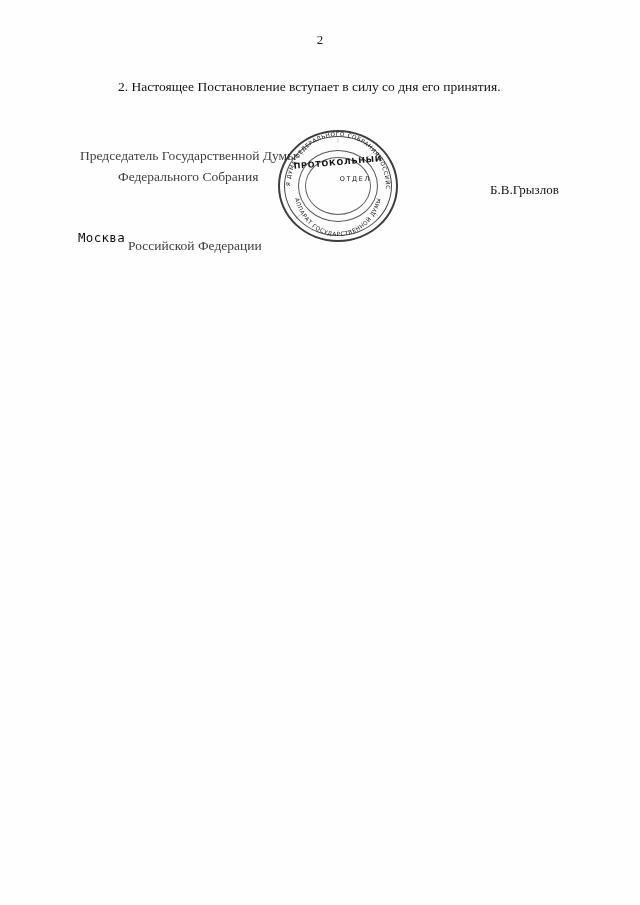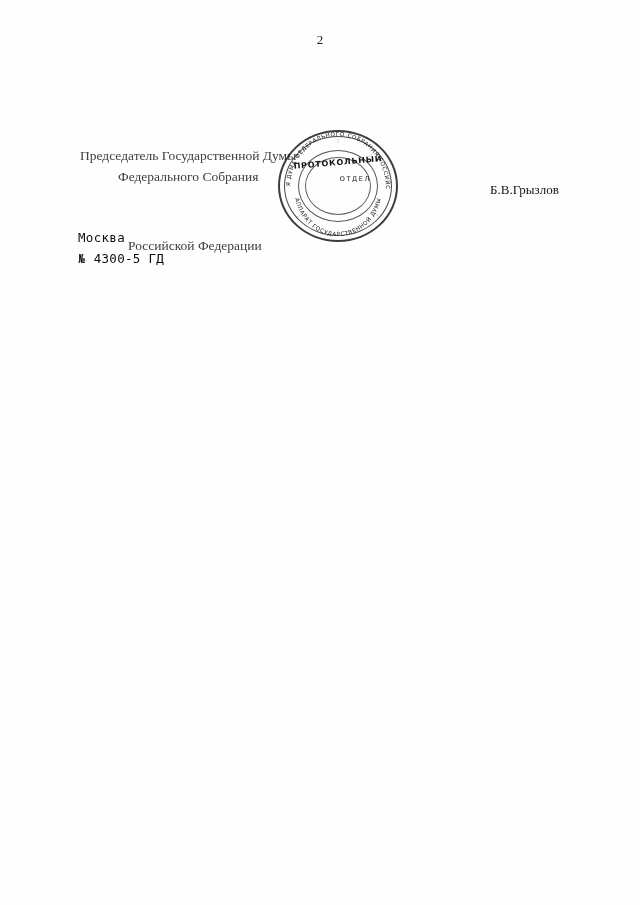--- a/index.html
+++ b/index.html
@@ -171,35 +171,32 @@
     opacity: 0.55;
   }
 </style>
 </head>
 <body>
 
 <div class="page">
 
   <div class="page-number">2</div>
 
+  <div class="body-paragraph">2. Настоящее Постановление вступает в силу со дня его принятия.</div>
 
   <div class="signature-block">
     <div class="signature-line-1">Председатель Государственной Думы</div>
     <div class="signature-line-2">Федерального Собрания</div>
     <div class="signature-line-3">Российской Федерации</div>
   </div>
 
   <div class="signer-name">Б.В.Грызлов</div>
 
   <div class="place-date-block">
     <div>Москва</div>
-    <div class="doc-number">
-      <span class="num-sign">№</span>
-      <span>4300-5 ГД</span>
-    </div>
   </div>
 
   <div class="stamp">
     <div class="stamp-ring-outer"></div>
     <div class="stamp-ring-mid"></div>
     <div class="stamp-ring-inner"></div>
     <div class="stamp-ring-core"></div>
 
     <svg class="stamp-arc" viewBox="0 0 120 112">
       <defs>

